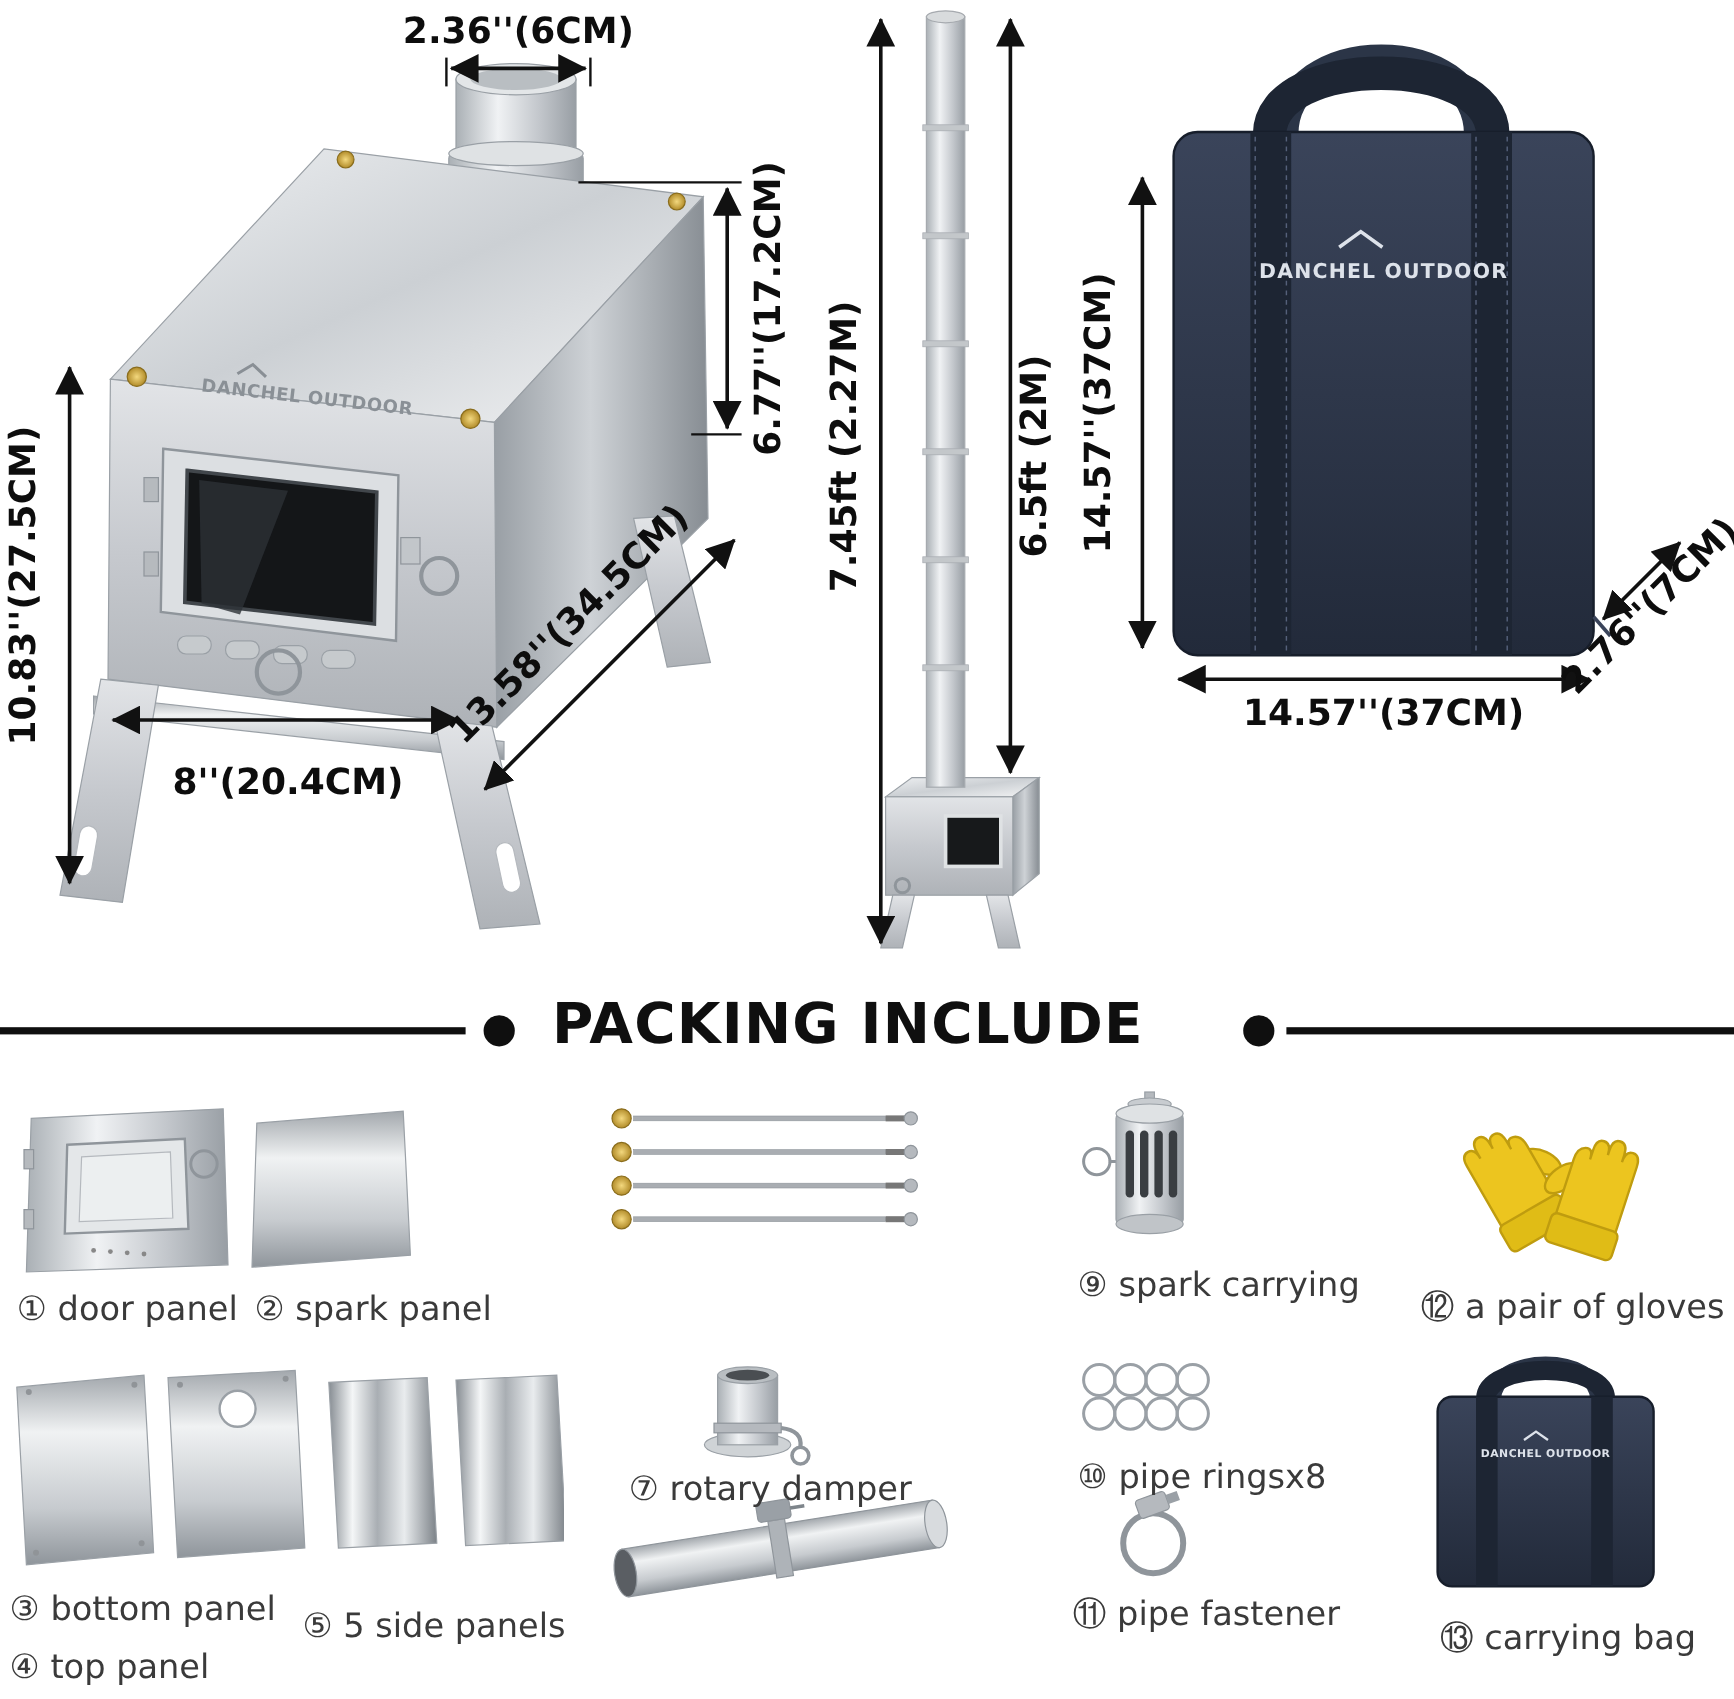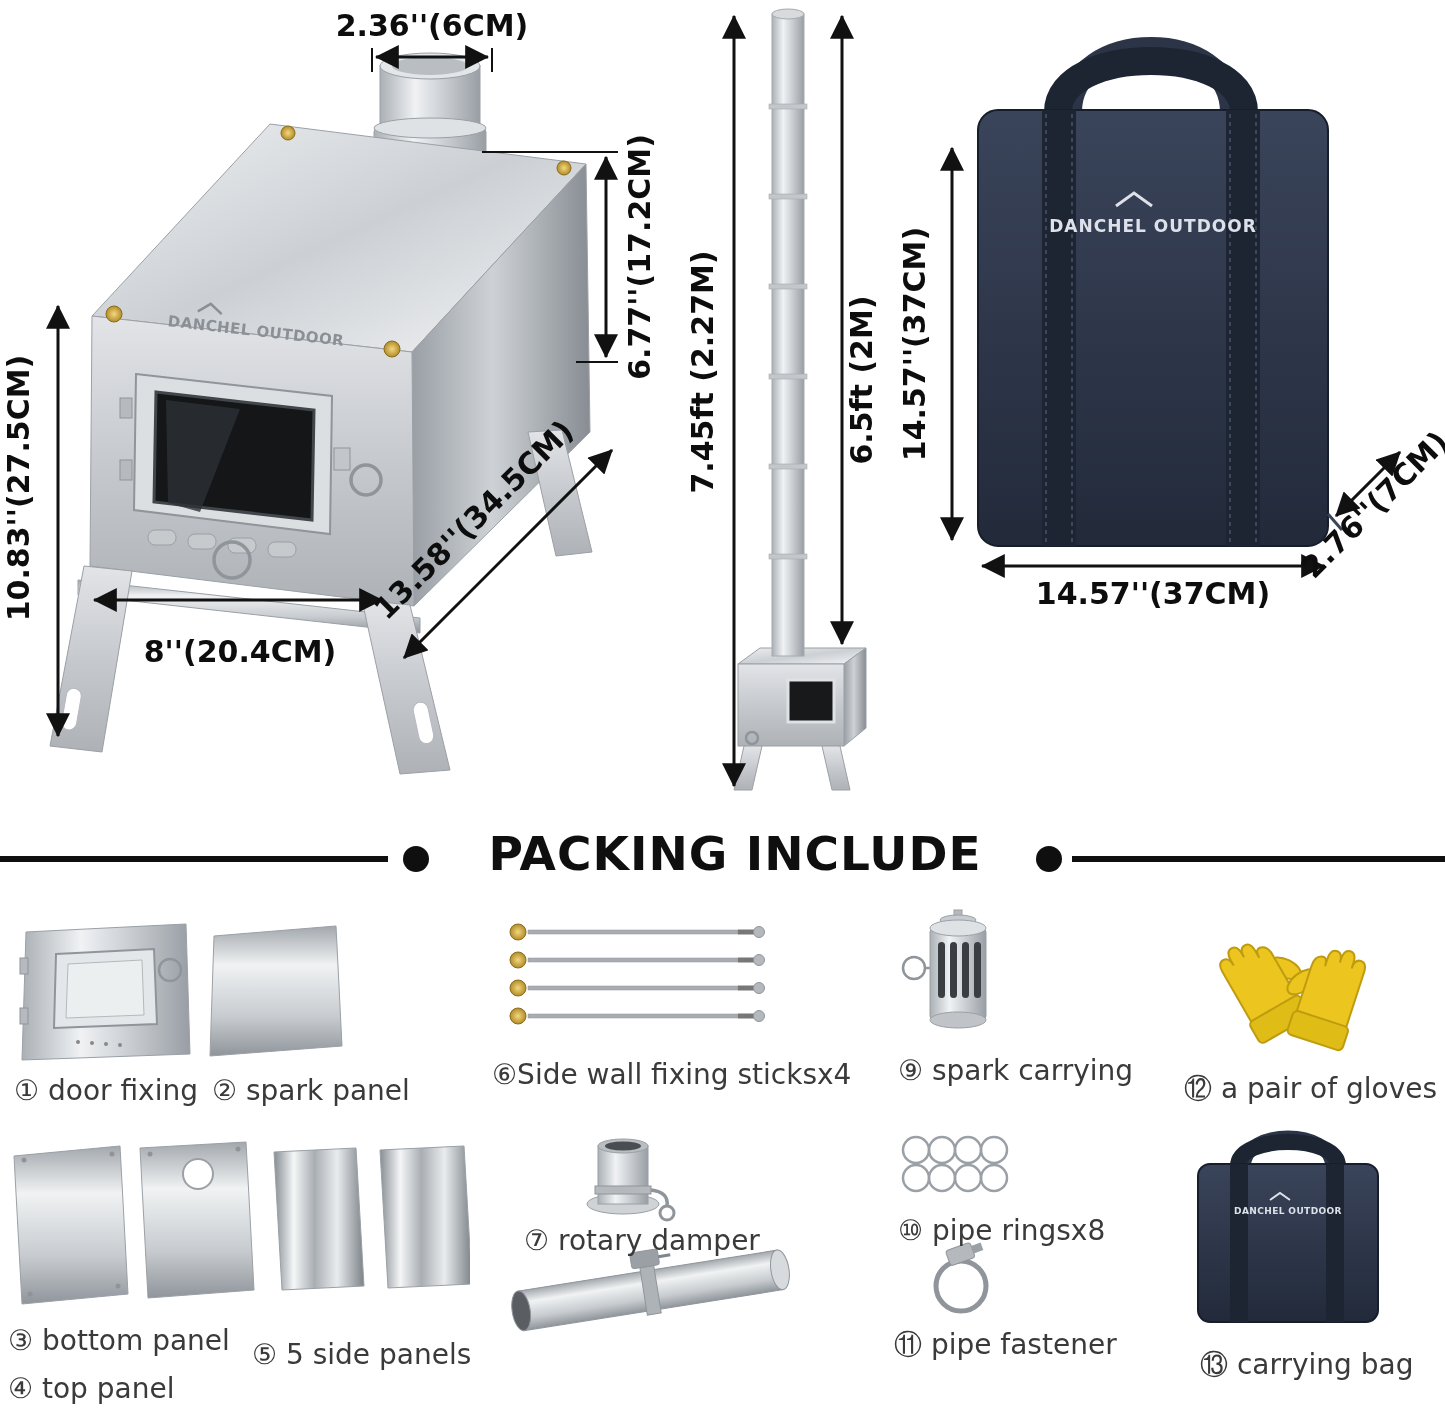--- a/index.html
+++ b/index.html
@@ -6,21 +6,21 @@
   html,body { background:#ffffff; }
   body { font-family:"DejaVu Sans","Liberation Sans",sans-serif; }
   .canvas { position:relative; width:1445px; height:1416px; background:#fff; overflow:hidden; }
   .abs { position:absolute; }
   .dimtext { font-family:"DejaVu Sans",sans-serif; font-size:30px; font-weight:600; fill:#0d0d0d; }
   .brandtext { font-family:"DejaVu Sans",sans-serif; font-size:15px; font-weight:600; fill:#8a9096; letter-spacing:0.5px; }
   .baglogo { font-family:"DejaVu Sans",sans-serif; font-size:17px; font-weight:700; fill:#dde2ea; letter-spacing:1px; }
   .baglogo-sm { font-family:"DejaVu Sans",sans-serif; font-size:9px; font-weight:700; fill:#dde2ea; letter-spacing:0.4px; }
   .divider-line { position:absolute; height:6px; background:#0f0f0f; }
   .divider-dot { position:absolute; width:26px; height:26px; border-radius:50%; background:#0f0f0f; }
-  .heading { position:absolute; left:460px; top:826px; width:550px; text-align:center; font-size:47px;
+  .heading { position:absolute; left:460px; top:826px; width:550px; font-size:47px;
              font-weight:800; color:#0f0f0f; letter-spacing:1px; font-family:"DejaVu Sans",sans-serif; }
   .plabel { position:absolute; font-size:28px; color:#3a3a3a; white-space:nowrap; font-family:"DejaVu Sans",sans-serif; }
 </style>
 </head>
 <body>
 
 <div class="canvas">
 
   <svg width="0" height="0" style="position:absolute">
     <defs>
@@ -347,26 +347,25 @@
     <path d="M52,50 C52,18 152,18 152,50" fill="none" stroke="#1d2533" stroke-width="16" stroke-linecap="round"></path>
     <rect x="12" y="48" width="180" height="158" rx="12" fill="url(#navy)" stroke="#171e2b" stroke-width="2"></rect>
     <rect x="44" y="48" width="18" height="158" fill="#1d2533"></rect>
     <rect x="140" y="48" width="18" height="158" fill="#1d2533"></rect>
     <g>
       <polyline points="84,84 94,77 104,84" fill="none" stroke="#dde2ea" stroke-width="2"></polyline>
       <text x="102" y="98" text-anchor="middle" class="baglogo-sm">DANCHEL OUTDOOR</text>
     </g>
   </svg>
 
-  <div class="plabel" style="left:14px;  top:1074px">① door fixing</div>
+  <div class="plabel" style="left:14px;  top:1074px">① door panel</div>
   <div class="plabel" style="left:212px; top:1074px">② spark panel</div>
   <div class="plabel" style="left:8px;   top:1324px">③ bottom panel</div>
   <div class="plabel" style="left:8px;   top:1372px">④ top panel</div>
   <div class="plabel" style="left:252px; top:1338px">⑤ 5 side panels</div>
-  <div class="plabel" style="left:492px; top:1058px">⑥Side wall fixing sticksx4</div>
   <div class="plabel" style="left:524px; top:1224px">⑦ rotary damper</div>
   <div class="plabel" style="left:538px; top:1416px">⑧ 6.5ft pipe</div>
   <div class="plabel" style="left:898px; top:1054px">⑨ spark carrying</div>
   <div class="plabel" style="left:898px; top:1214px">⑩ pipe ringsx8</div>
   <div class="plabel" style="left:1184px;top:1070px">⑫ a pair of gloves</div>
   <div class="plabel" style="left:894px; top:1326px">⑪ pipe fastener</div>
   <div class="plabel" style="left:1200px;top:1346px">⑬ carrying bag</div>
 
 </div>
 

